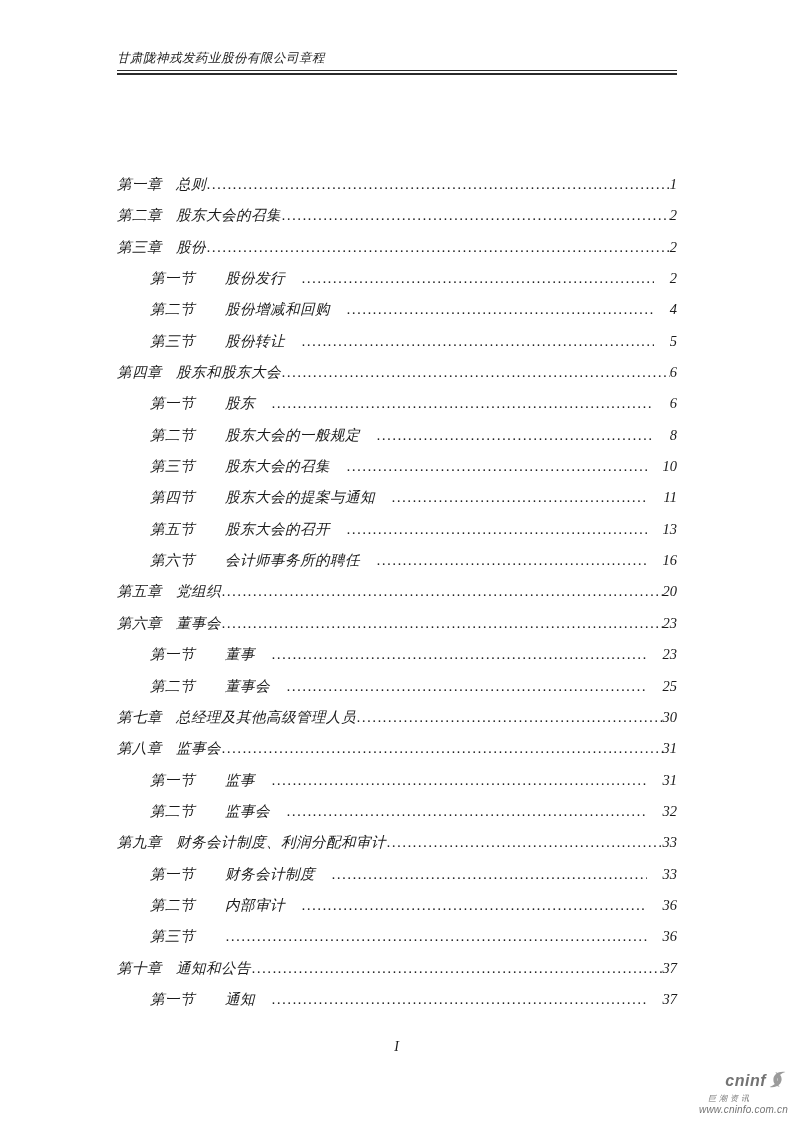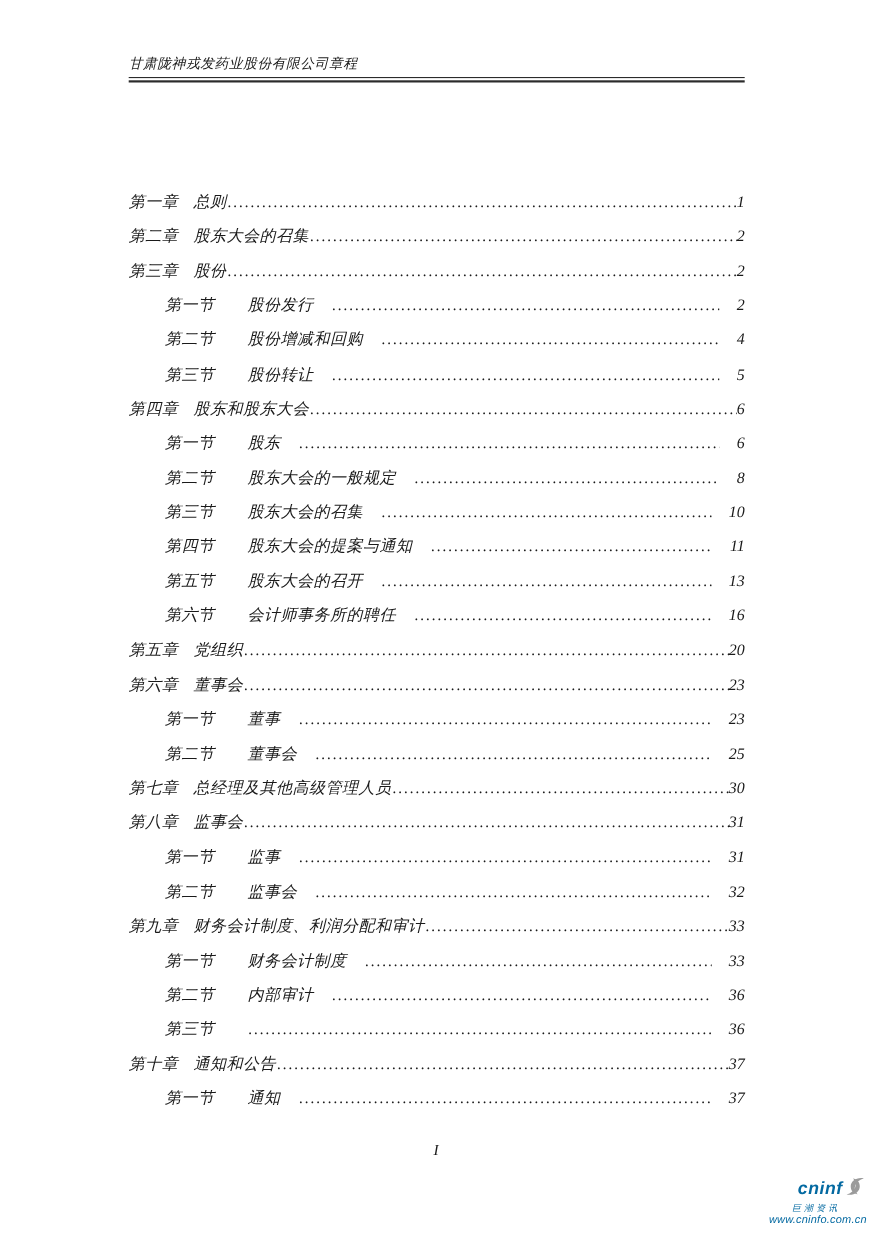--- a/index.html
+++ b/index.html
@@ -80,39 +80,39 @@
     text-align: center;
     font-size: 14px;
     line-height: 18px;
   }
   
   .cninfo {
     position: absolute;
     right: 5px;
     bottom: 7px;
     text-align: right;
-    color: #0369a1;
+    color: #737373;
     font-family: "Liberation Sans", "DejaVu Sans", sans-serif;
     line-height: 1;
   }
   .cninfo-top {
     display: flex;
     align-items: center;
     justify-content: flex-end;
     gap: 1px;
   }
   .cninfo-word {
     font-size: 16px;
     font-weight: bold;
     letter-spacing: 0.5px;
   }
   .cninfo-cn {
     font-size: 8px;
     letter-spacing: 3px;
-    margin: 2px 24px 2px 0;
+    margin: 2px 36px 2px 0;
   }
   .cninfo-url {
     font-size: 10px;
     letter-spacing: 0.2px;
     text-align: right;
   }
 </style>
 </head>
 <body>
 

